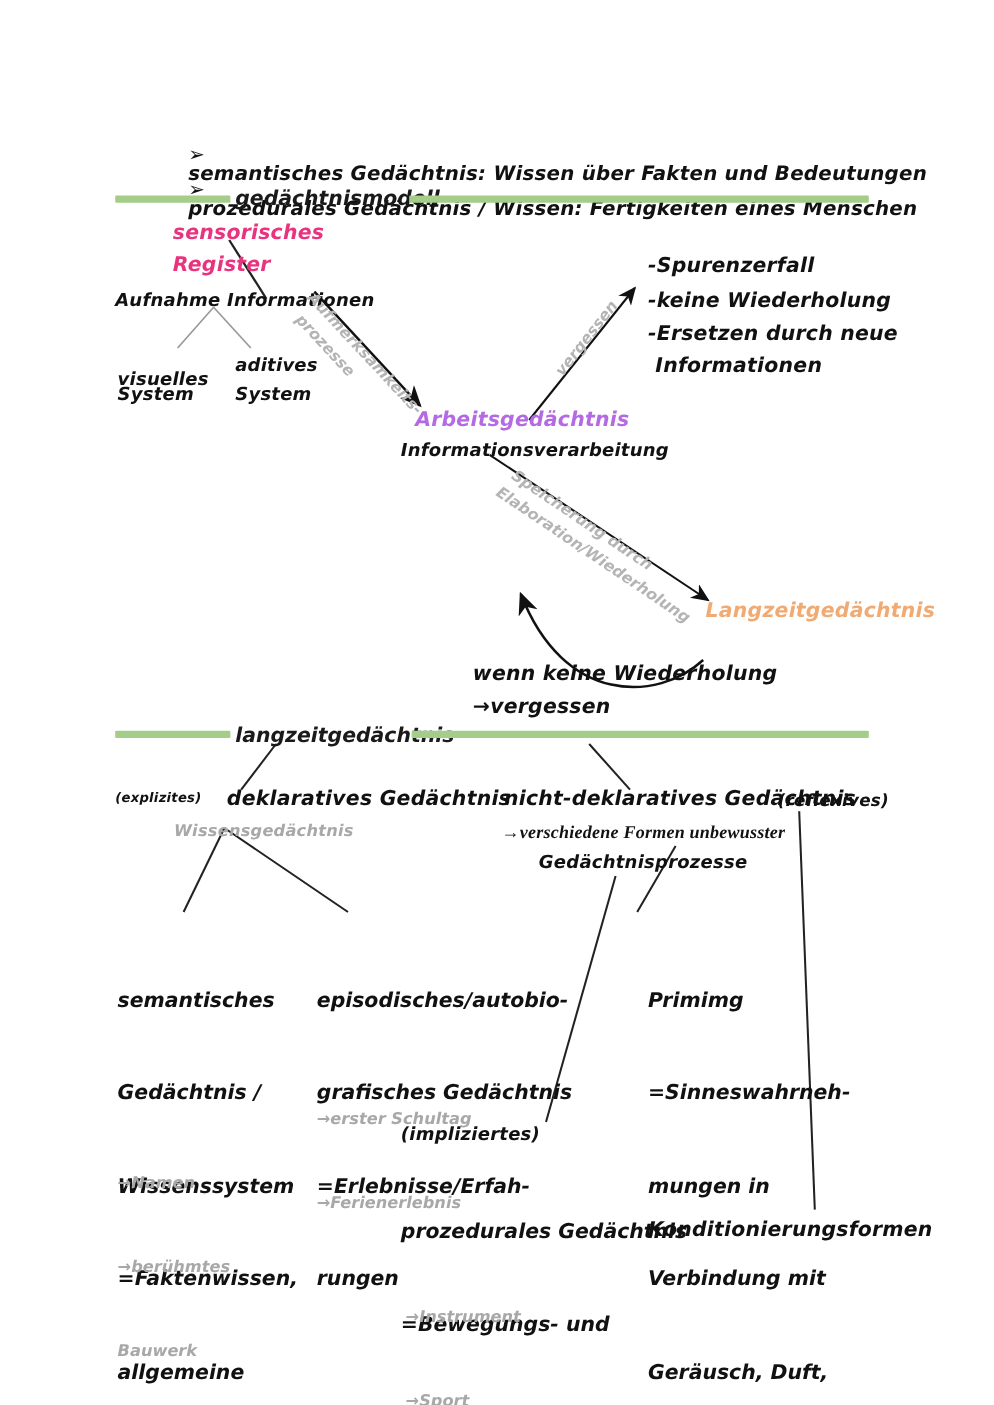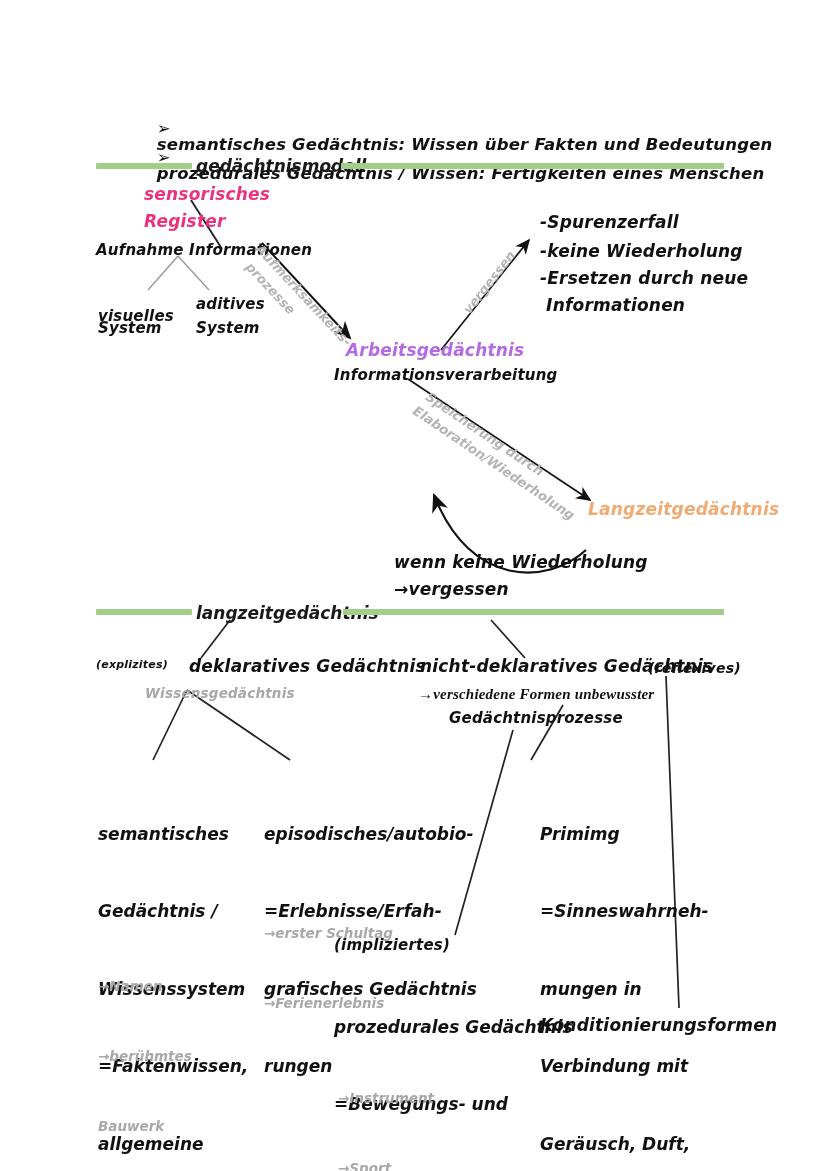--- a/index.html
+++ b/index.html
@@ -134,22 +134,22 @@
     
   </div>
   <div class="block sm grey" style="left:98px;top:929px;line-height:1.72;">
     <div>→Namen</div>
     <div>→berühmtes</div>
     <div>Bauwerk</div>
   </div>
 
   <div class="block big" style="left:264px;top:770px;">
     <div>episodisches/autobio-</div>
+    <div>grafisches Gedächtnis</div>
     <div>=Erlebnisse/Erfah-</div>
-    <div>grafisches Gedächtnis</div>
     <div>rungen</div>
   </div>
   <div class="block sm grey" style="left:264px;top:876px;line-height:1.72;">
     <div>→erster Schultag</div>
     <div>→Ferienerlebnis</div>
   </div>
 
   <div class="t" style="left:334px;top:938px;font-size:15px;">(impliziertes)</div>
   <div class="block big" style="left:334px;top:963px;">
     <div>prozedurales Gedächtnis</div>

